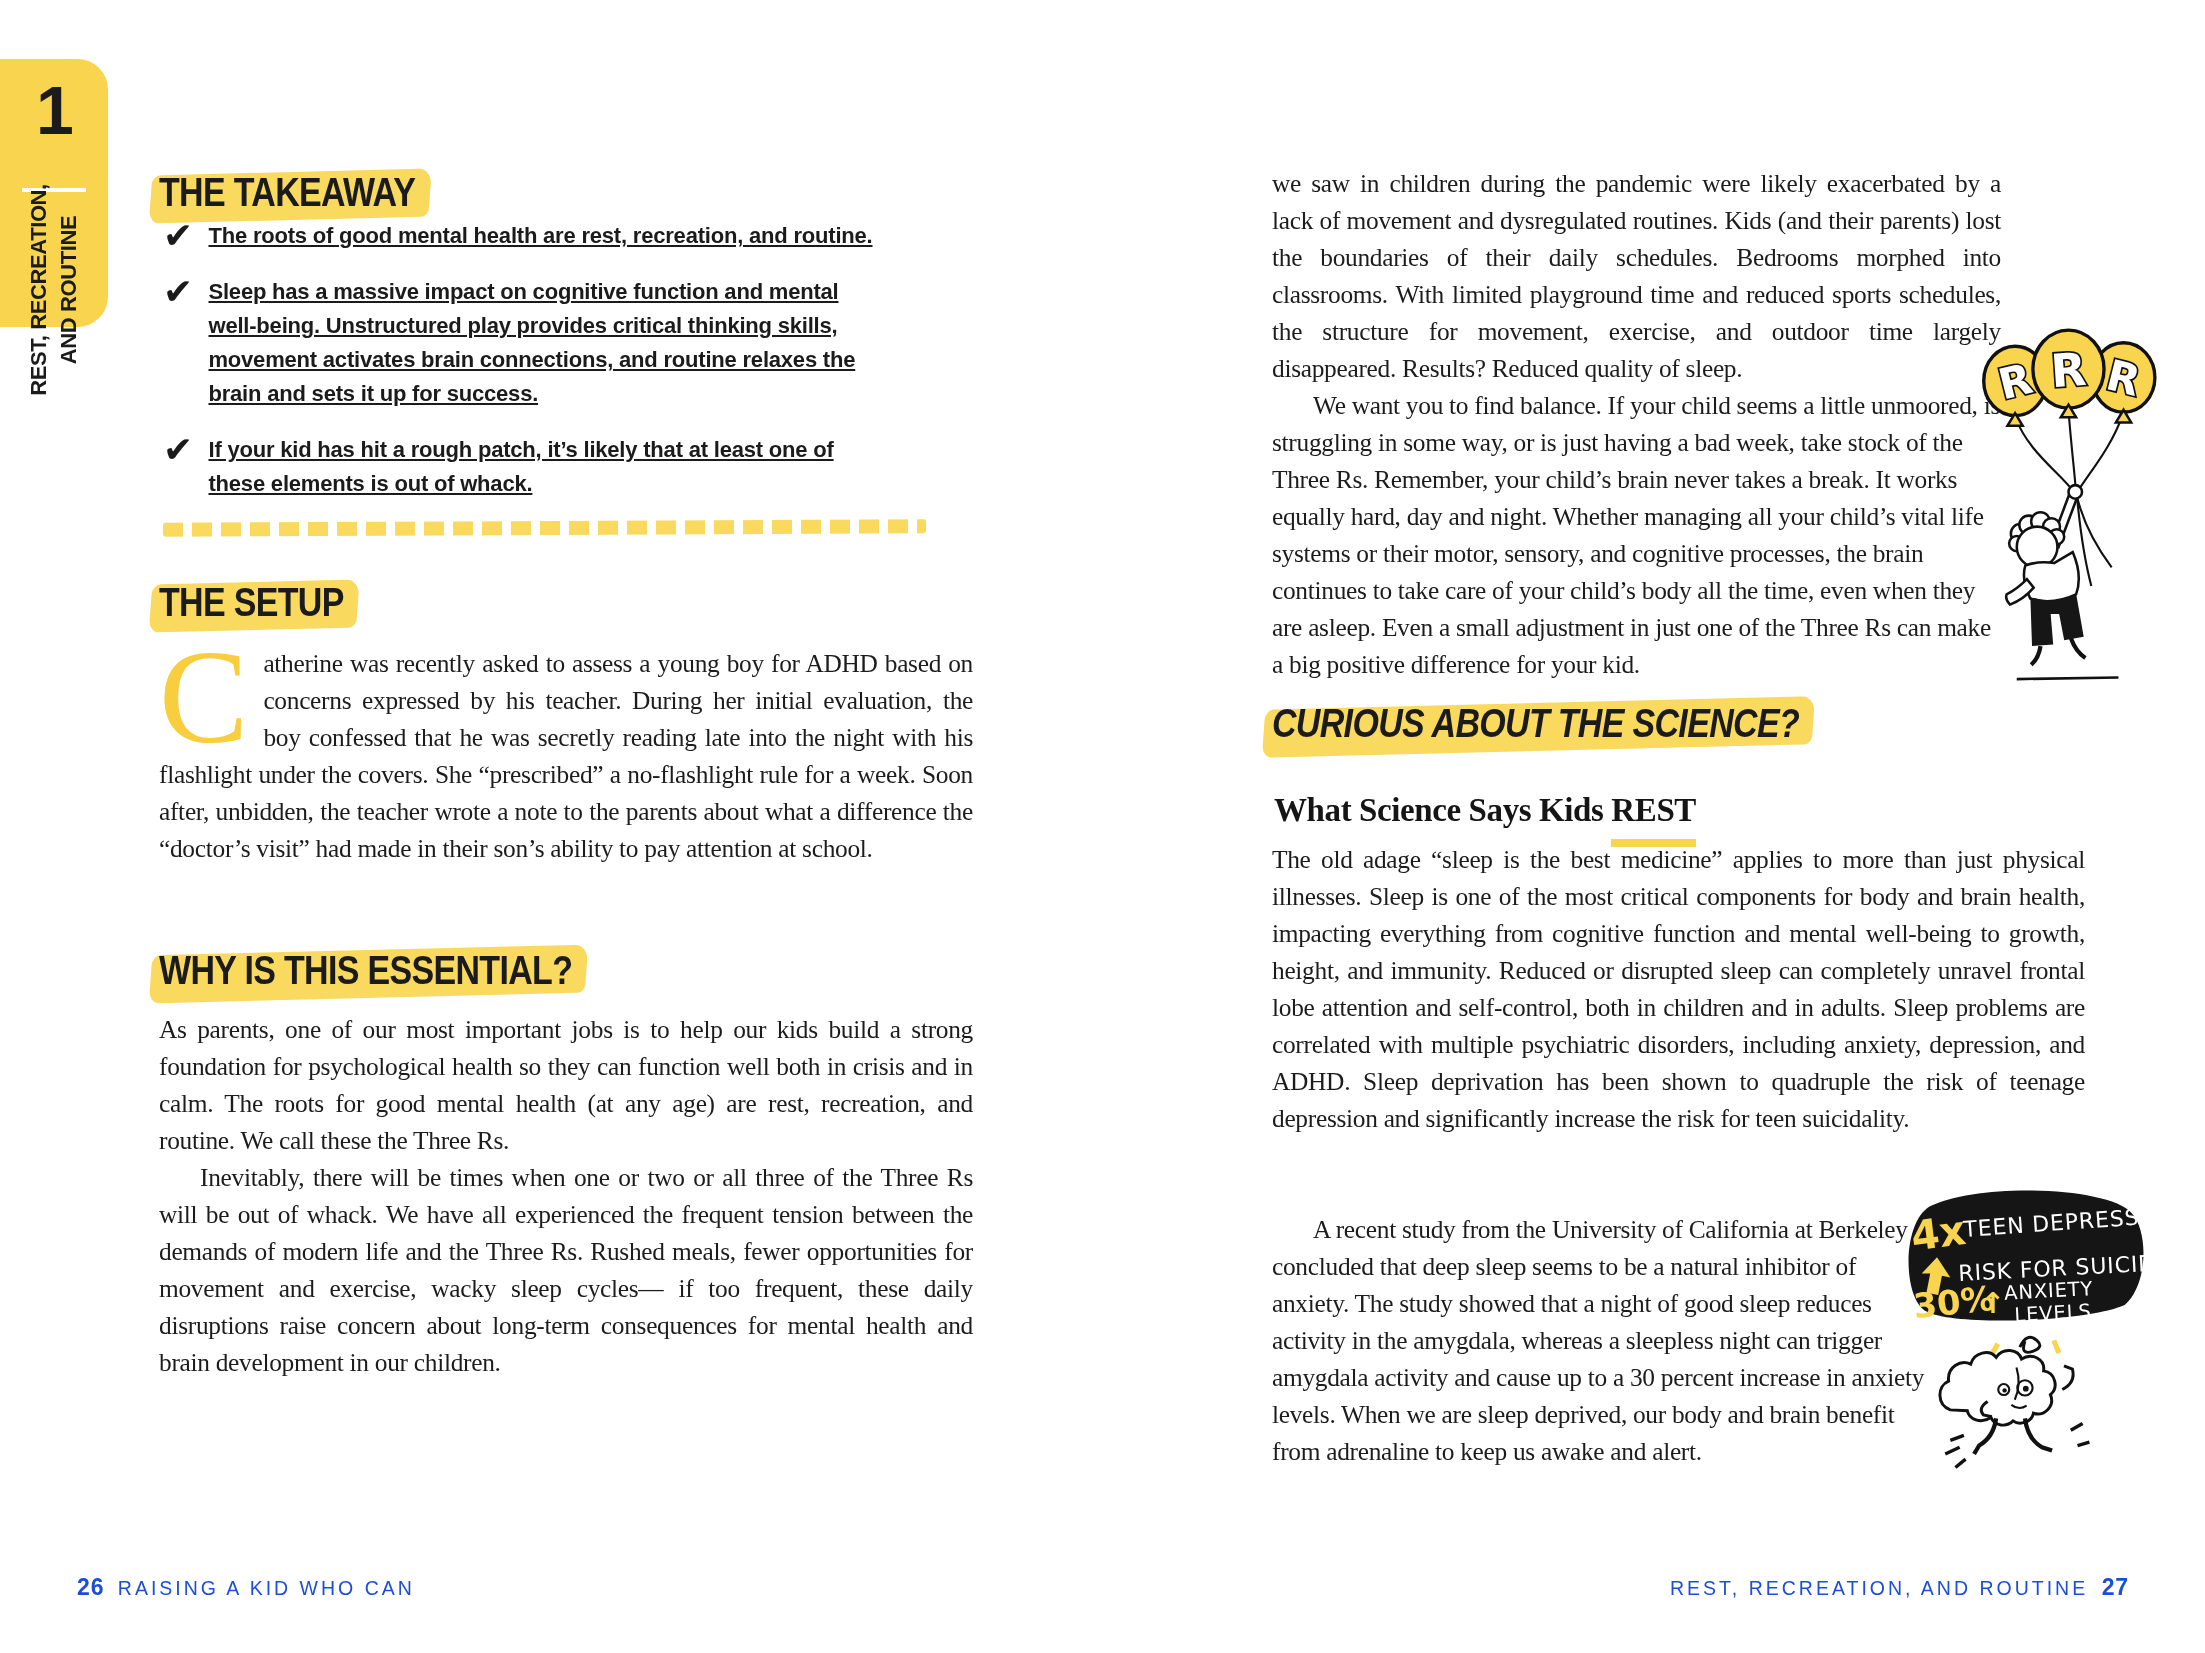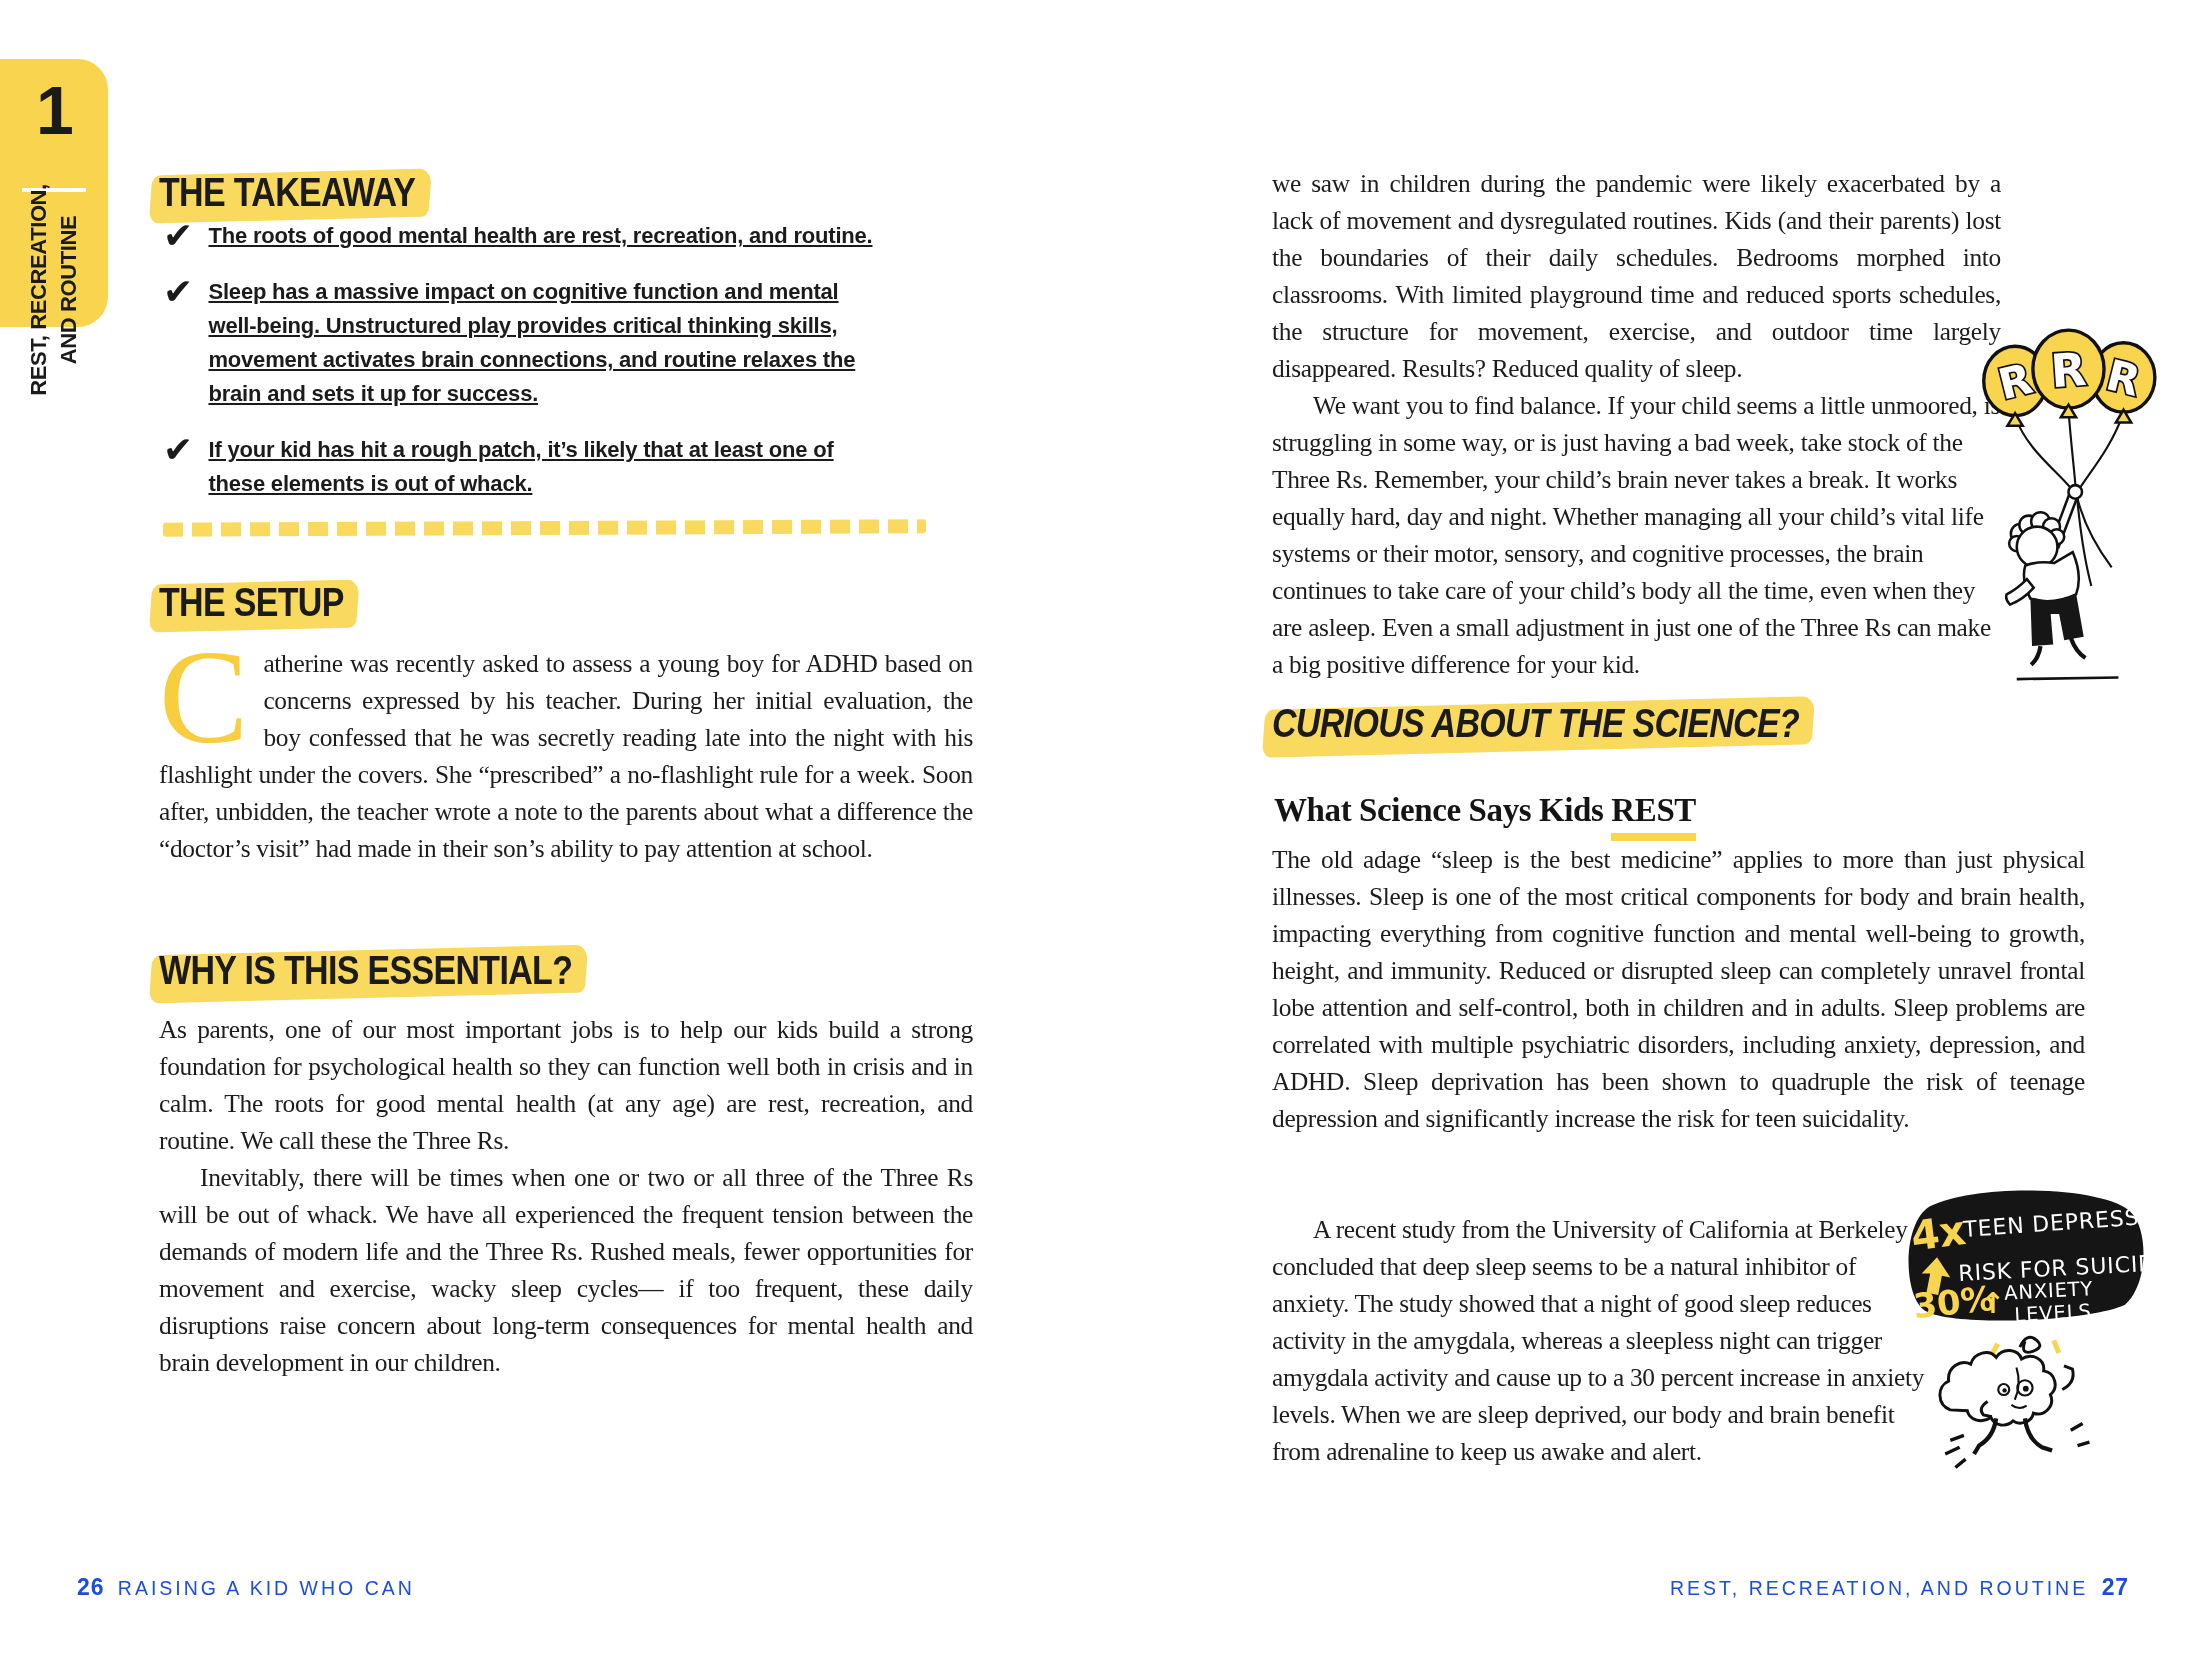--- a/index.html
+++ b/index.html
@@ -68,21 +68,21 @@
     float:left;font-family:"Liberation Serif",serif;color:#F8CE3F;
     font-size:134px;line-height:95px;margin:5.1px 15.3px 0 0;font-weight:normal;
   }
 
   
   .science-sub{
     font-family:"Liberation Serif",serif;font-weight:bold;font-size:33px;
     letter-spacing:-0.4px;color:#151515;white-space:nowrap;
   }
   .rest-underline{
-    border-bottom:8.5px solid #F8D44F;padding-bottom:5px;
+    border-bottom:8.5px solid #F8D44F;padding-bottom:11px;
   }
 
   
   .footer{font-size:19.5px;letter-spacing:3px;color:#1d4ed8;}
   .footer b{font-size:23px;letter-spacing:0.8px;margin:0 5.1px;}
   .footer-left{left:72px;top:1574px;}
   .footer-right{right:71px;top:1574px;text-align:center;margin-left:23px;}
 
   svg text{font-family:"DejaVu Sans",sans-serif;}
 </style>

